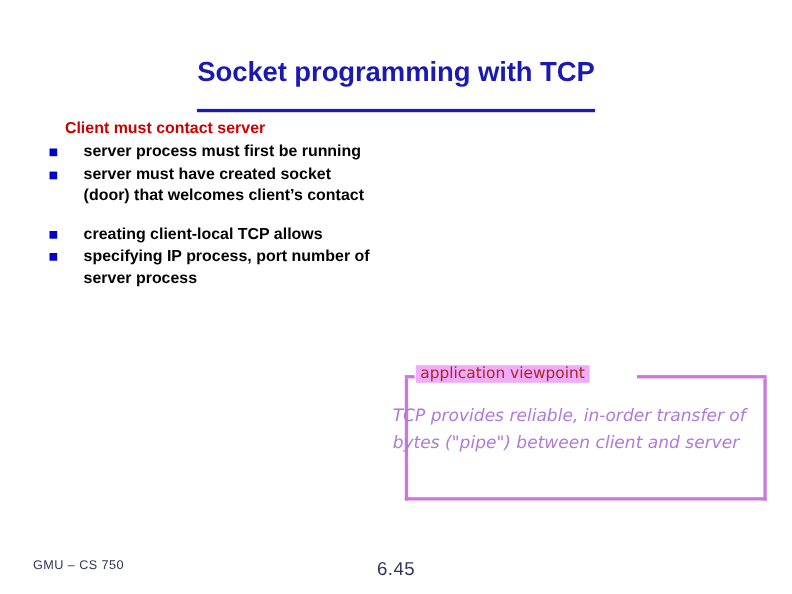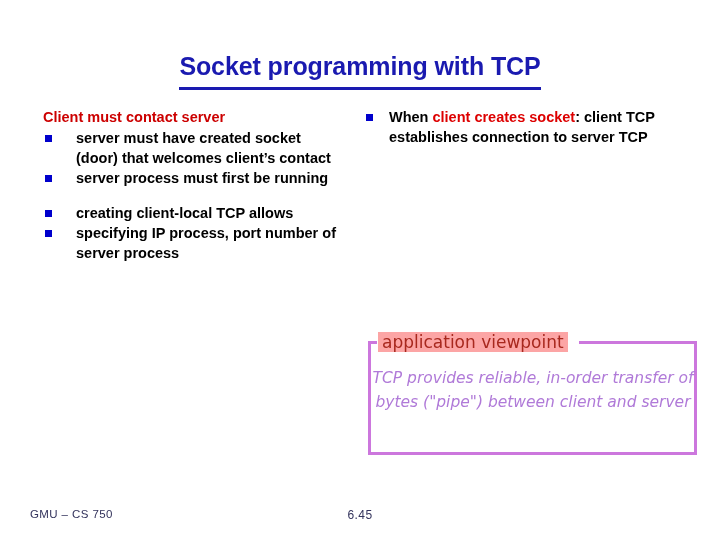--- a/index.html
+++ b/index.html
@@ -24,37 +24,37 @@
     width: 720px;
     text-align: center;
     font-size: 25px;
     font-weight: bold;
     color: #1a1ab0;
     letter-spacing: -0.1px;
   }
   #slide-title .tt {
     display: inline-block;
     border-bottom: 3px solid #1a1ab0;
-    padding-bottom: 6px;
+    padding-bottom: 18px;
   }
 
   
   .col {
     position: absolute;
     top: 108px;
   }
   #left-col  { left: 43px;  width: 300px; }
   #right-col { left: 366px; width: 320px; }
 
   .section-head {
     color: #cc0000;
     font-weight: bold;
     font-size: 14.5px;
     line-height: 19px;
-    margin: 0 0 2px 0;
+    margin: 0 0 2px 16px;
   }
   .gap { height: 14px; }
 
   
   .blt {
     position: relative;
     padding-left: 33px;
     margin-bottom: 1px;
     font-size: 14.5px;
     font-weight: bold;
@@ -118,32 +118,31 @@
     top: -3px;
     width: 118px;
     height: 3px;
     background: #cc77dd;
   }
   #viewpoint-label {
     position: absolute;
     left: 378px;
     top: 332px;
     font-family: "DejaVu Sans", sans-serif;
-    font-size: 17px;
+    font-size: 14px;
     color: #a8281e;
-    background: #fca5a5;
+    background: #f0abfc;
     padding: 0 4px;
     white-space: nowrap;
   }
   #viewpoint-text {
     position: absolute;
-    left: 372px;
+    left: 357px;
     top: 366px;
     width: 322px;
-    text-align: center;
     font-family: "DejaVu Sans", sans-serif;
     font-style: italic;
     font-size: 15.5px;
     line-height: 24px;
     color: #b07ad8;
   }
 
   
   #footer-left {
     position: absolute;
@@ -152,67 +151,63 @@
     font-size: 11.5px;
     color: #33335c;
     letter-spacing: 0.4px;
   }
   #footer-page {
     position: absolute;
     left: 0;
     top: 508px;
     width: 720px;
     text-align: center;
-    font-size: 12px;
+    font-size: 17px;
     color: #33335c;
     letter-spacing: 0.4px;
   }
 </style>
 </head>
 <body>
 
 <div id="slide-title">
   <span class="tt">Socket programming with TCP</span>
 </div>
 
 <div class="col" id="left-col">
 
   <div class="section-head">Client must contact server</div>
 
   <div class="blt">
     <span class="sq"></span>
+    <span>server process must first be running</span>
+  </div>
+
+  <div class="blt">
+    <span class="sq"></span>
     <span>server must have created socket (door) that welcomes client’s contact</span>
   </div>
 
-  <div class="blt">
-    <span class="sq"></span>
-    <span>server process must first be running</span>
-  </div>
-
   <div class="gap"></div>
 
 
   <div class="blt">
     <span class="sq"></span>
     <span>creating client-local TCP allows</span>
   </div>
 
   <div class="blt">
     <span class="sq"></span>
     <span>specifying IP process, port number of server process</span>
   </div>
 
 </div>
 
 <div class="col" id="right-col">
 
-  <div class="blt">
-    <span class="sq"></span>
-    <span>When </span><span class="red">client creates socket</span><span>: client TCP establishes connection to server TCP</span>
-  </div>
 
 
 
 </div>
 
 <div id="viewpoint-box">
   <span class="topline-left"></span>
   <span class="topline-right"></span>
 </div>
 <div id="viewpoint-label">application viewpoint</div>

